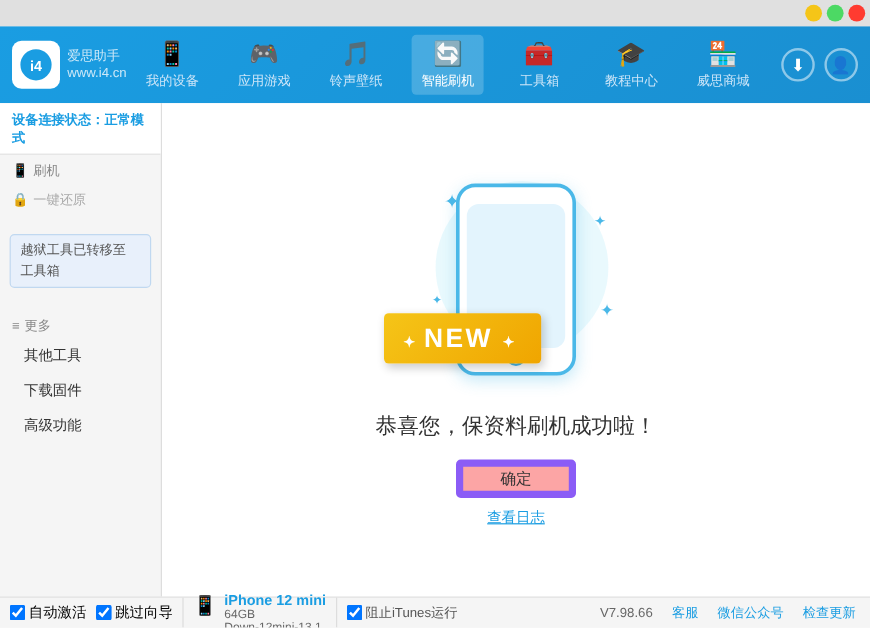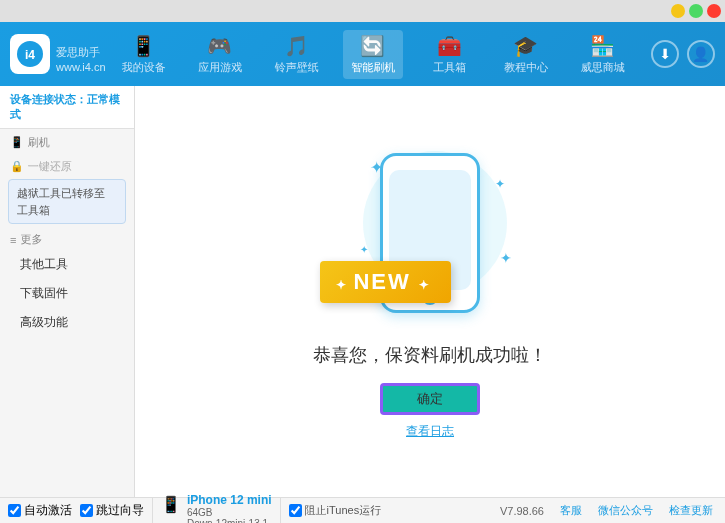--- a/index.html
+++ b/index.html
@@ -25,21 +25,21 @@
     
     .header {
       height: 64px;
       background: linear-gradient(135deg, #1a9de2 0%, #1a8fd1 100%);
       display: flex;
       align-items: center;
       padding: 0 10px;
     }
     .logo {
       display: flex;
-      align-items: flex-end;
+      align-items: center;
       margin-right: 0;
       color: white;
     }
     .logo-icon {
       width: 40px; height: 40px;
       background: #fff;
       border-radius: 8px;
       display: flex; align-items: center; justify-content: center;
       margin-right: 6px;
     }
@@ -113,21 +113,21 @@
       cursor: pointer;
     }
     .sidebar-item.active {
       background: #d8edf8;
       color: #1a9de2;
       border-left: 3px solid #1a9de2;
       padding-left: 17px;
     }
 
     .sidebar-notice {
-      margin: 2px 8px;
+      margin: 18px 8px;
       background: #e8f0fb;
       border: 1px solid #c0d8f0;
       border-radius: 4px;
       padding: 5px 8px;
       font-size: 11px;
       color: #555;
       line-height: 1.5;
     }
 
     
@@ -195,22 +195,22 @@
 
     .success-text {
       font-size: 18px;
       color: #333;
       margin-bottom: 16px;
       font-weight: 500;
     }
     .confirm-btn {
       width: 100px;
       height: 32px;
-      background: #14b8a6;
-      border: 3px solid #8b5cf6;
+      background: #fca5a5;
+      border: 6px solid #8b5cf6;
       border-radius: 4px;
       cursor: pointer;
       font-size: 13px;
       color: #333;
       margin-bottom: 8px;
     }
     .diary-link {
       font-size: 12px;
       color: #1a9de2;
       cursor: pointer;

